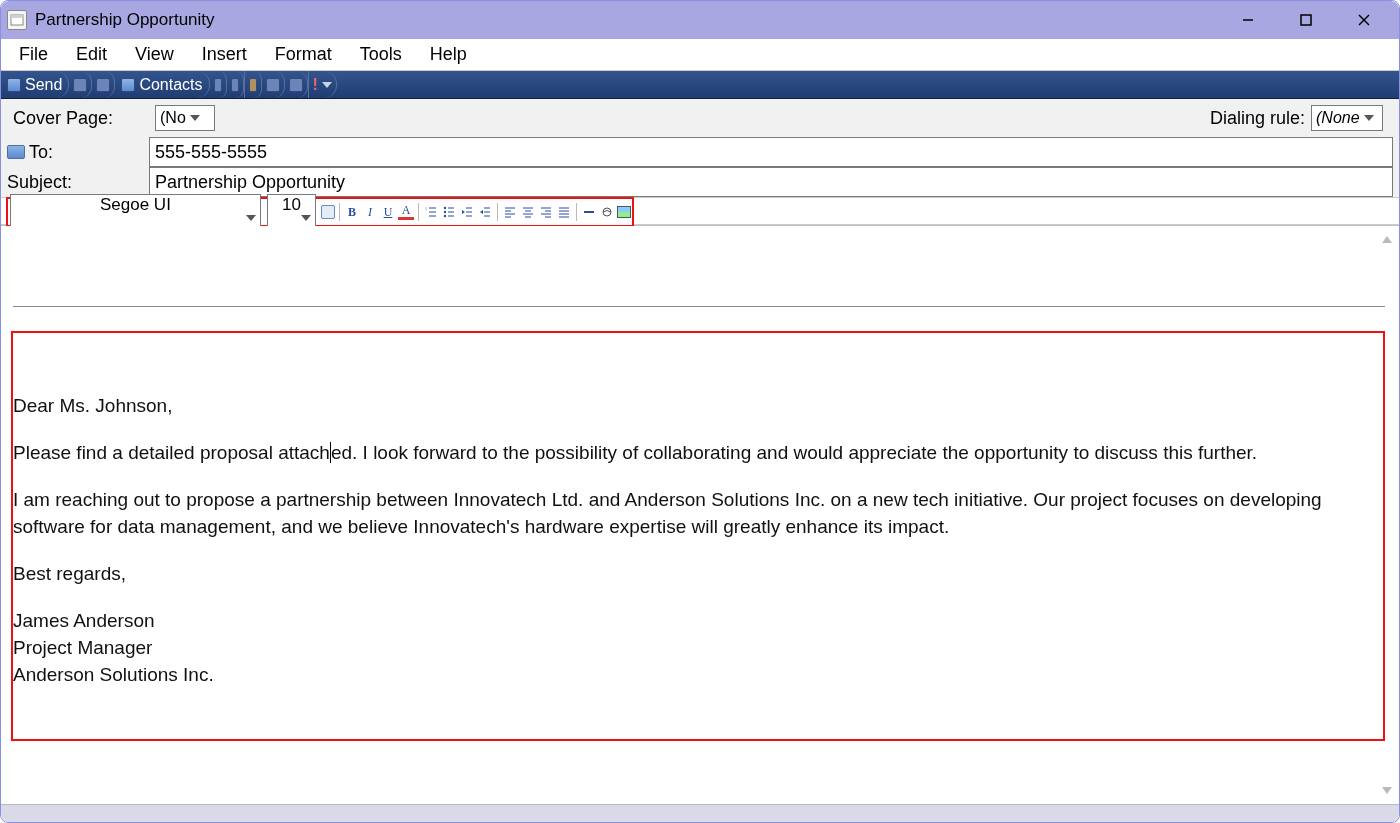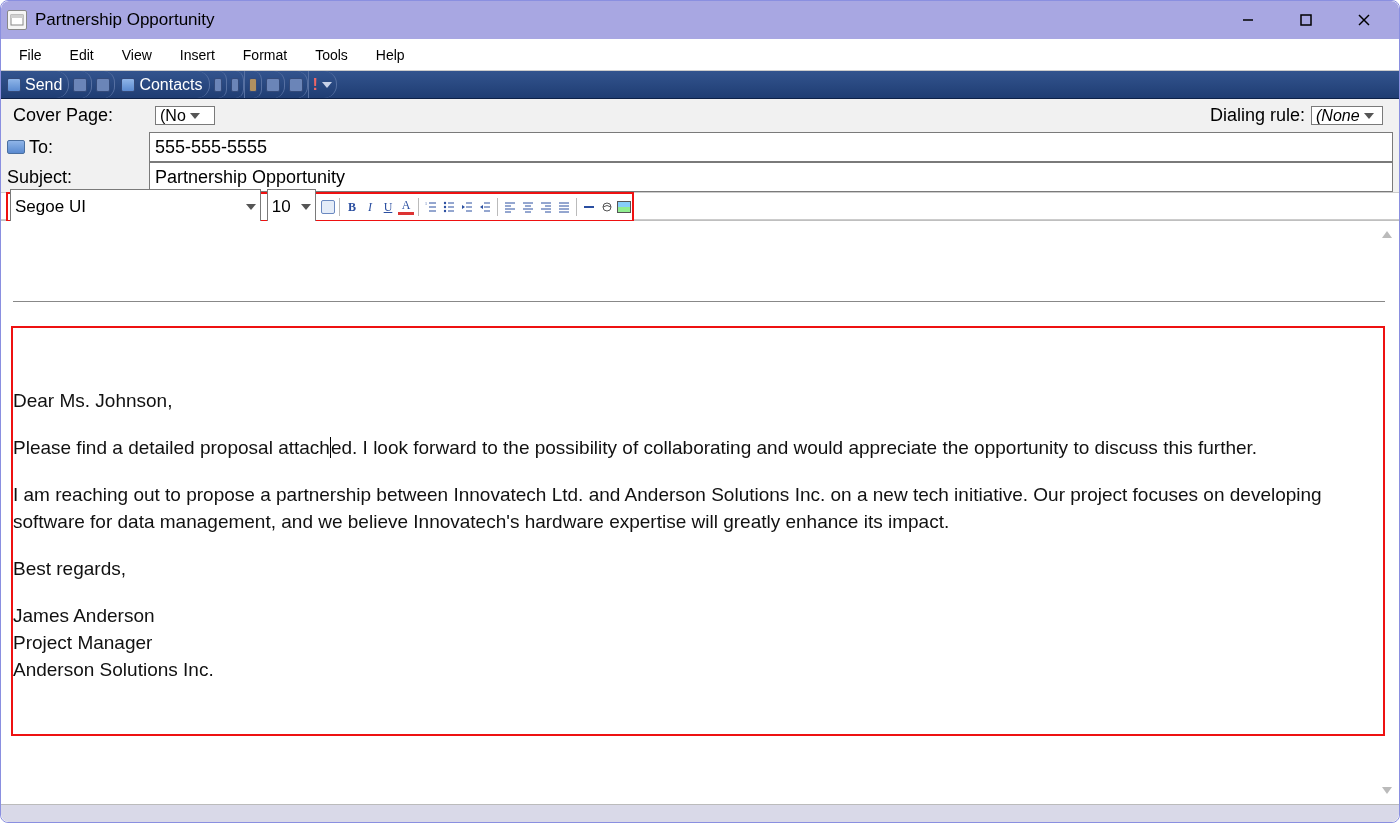--- a/index.html
+++ b/index.html
@@ -17,42 +17,42 @@
   }
   .titlebar .title { font-size: 17px; color: #000; flex: 1; }
   .titlebar .win-controls { display: flex; }
   .titlebar .win-btn { width: 58px; height: 38px; display: flex; align-items: center; justify-content: center; font-size: 14px; }
   .titlebar .win-btn svg { display: block; }
 
   
   .menubar {
     height: 32px; background: #fff; display: flex; align-items: center; padding: 0 4px; border-bottom: 1px solid #ccc;
   }
-  .menubar .menu-item { padding: 4px 14px; font-size: 14px; color: #000; cursor: default; }
+  .menubar .menu-item { padding: 4px 14px; font-size: 18px; color: #000; cursor: default; }
 
   
   .toolbar {
     height: 28px; display: flex; align-items: stretch;
     background: linear-gradient(#33548e, #1f3d73);
     color: #fff; font-size: 16px; border-bottom: 1px solid #0d2148;
   }
   .toolbar .tb-btn { display: flex; align-items: center; padding: 0 6px; gap: 4px; border-right: 1px solid #5670a2; border-radius: 13px; }
   .toolbar .tb-btn.no-text { padding: 0 4px; }
   .toolbar .tb-ico {
     width: 14px; height: 14px; display: inline-block; background: #6b85b8; border: 1px solid #334a7a; border-radius: 2px;
   }
   .toolbar .tb-sep { width: 1px; background: #5670a2; }
 
   
   .header-fields { background: #f1f1f1; border-bottom: 1px solid #bfbfbf; }
   .hf-row { display: flex; align-items: center; min-height: 30px; }
   .hf-row.first { padding: 6px 6px 6px 6px; }
   .hf-label { width: 148px; padding-left: 6px; font-size: 18px; color: #000; display: flex; align-items: center; gap: 4px; }
   .hf-select {
-    min-width: 60px; height: 19px; border: 1px solid #7a7a7a; background: #fff; display: flex;
+    min-width: 60px; height: 26px; border: 1px solid #7a7a7a; background: #fff; display: flex;
     align-items: center; padding: 0 4px; font-size: 16px;
   }
   .hf-select .caret { margin-left: 4px; }
   .hf-spacer { flex: 1; }
   .hf-right { display: flex; align-items: center; gap: 6px; padding-right: 10px; }
   .hf-right-label { font-size: 18px; }
   .hf-input {
     flex: 1; height: 30px; border: 1px solid #7a7a7a; background: #fff; font-size: 18px;
     padding: 2px 5px; color: #000; margin-right: 6px;
   }
@@ -65,21 +65,21 @@
   }
 
   
   .fmt-outline {
     border: 2px solid #e11; height: 30px; margin: 0 1px 0 5px; display: flex; align-items: center;
     width: 628px; position: relative; top: -1px; background: #fff;
   }
   .fmt-bar-row { display: flex; background: #fff; border-top: 1px solid #ccc; border-bottom: 1px solid #ccc; height: 28px; }
   .fmt-select {
     border: 1px solid #7a7a7a; background: #fff; display: flex; align-items: center; padding: 0 4px;
-    font-size: 17px; height: 36px; margin: 1px 4px 1px 2px;
+    font-size: 17px; height: 36px; margin: 1px 4px 1px 2px; flex-direction: column;
   }
   .fmt-select.font { width: 256px; }
   .fmt-select.size { width: 50px; }
   .fmt-select .caret { margin-left: auto; }
   .fmt-icons { display: flex; align-items: center; }
   .fmt-ico {
     width: 16px; height: 16px; margin: 0 1px; display: flex; align-items: center; justify-content: center;
     font-size: 12px; color: #2a4ea0; font-family: Georgia, serif;
   }
   .fmt-ico.bold { font-weight: bold; }

